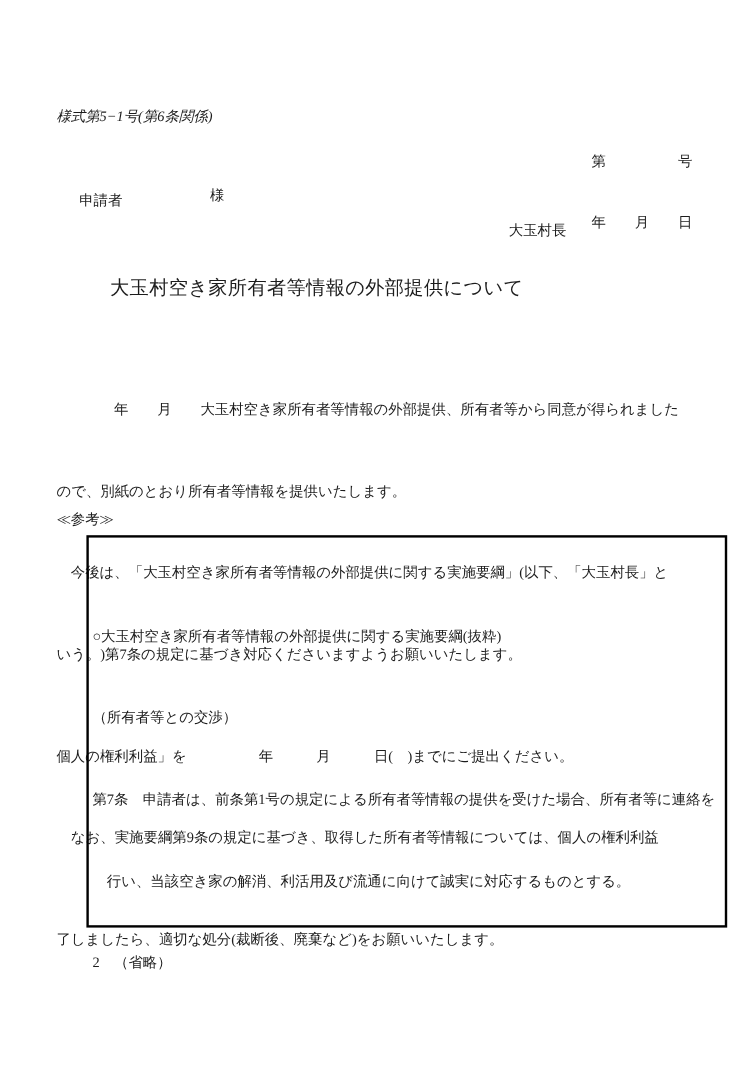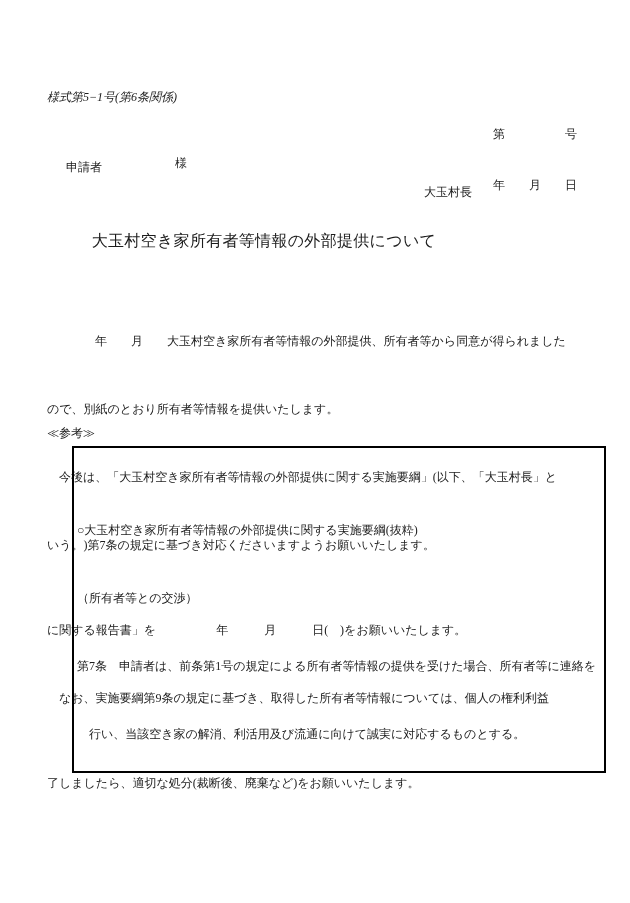--- a/index.html
+++ b/index.html
@@ -69,41 +69,42 @@
 
     <div class="line">　　　　年　　月　　大玉村空き家所有者等情報の外部提供、所有者等から同意が得られました</div>
   
     <div class="line">ので、別紙のとおり所有者等情報を提供いたします。</div>
   
     <div class="line">　今後は、「大玉村空き家所有者等情報の外部提供に関する実施要綱」(以下、「大玉村長」と</div>
   
     <div class="line">いう。)第7条の規定に基づき対応くださいますようお願いいたします。</div>
   
   
-    <div class="line">に関する報告書」を　　　　　年　　　月　　　日(　)をお願いいたします。</div>
+    <div class="line">個人の権利利益」を　　　　　年　　　月　　　日(　)までにご提出ください。</div>
   
     <div class="line">　なお、実施要綱第9条の規定に基づき、取得した所有者等情報については、個人の権利利益</div>
   
   
     <div class="line">了しましたら、適切な処分(裁断後、廃棄など)をお願いいたします。</div>
   </div>
 
 <div class="abs sz-body ref-label">≪参考≫</div>
 
 <div class="abs sz-body ref-box">
   
 
     <div class="line">○大玉村空き家所有者等情報の外部提供に関する実施要綱(抜粋)</div>
   
     <div class="line">（所有者等との交渉）</div>
   
     <div class="line">第7条　申請者は、前条第1号の規定による所有者等情報の提供を受けた場合、所有者等に連絡を</div>
   
     <div class="line">　行い、当該空き家の解消、利活用及び流通に向けて誠実に対応するものとする。</div>
   
+    <div class="line">2　（省略）</div>
   
     <div class="line"></div>
   
     
   
     
   
     
   
     

